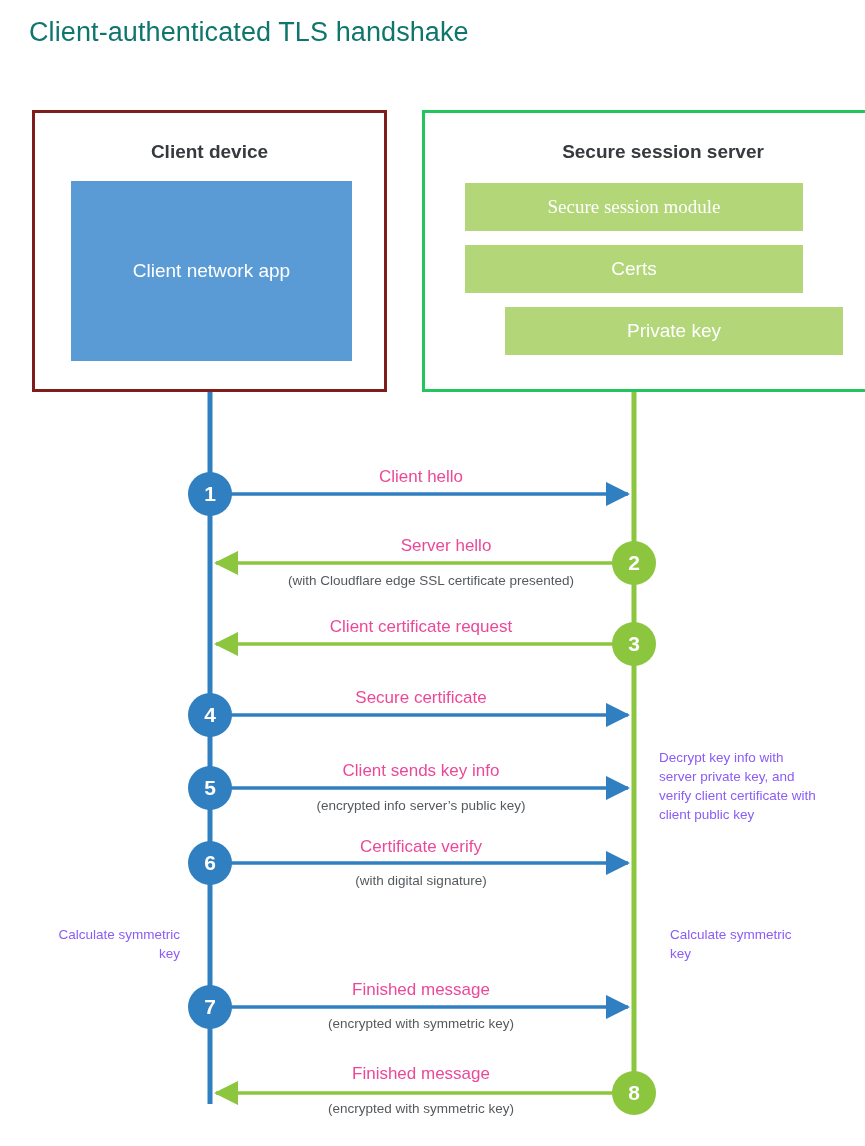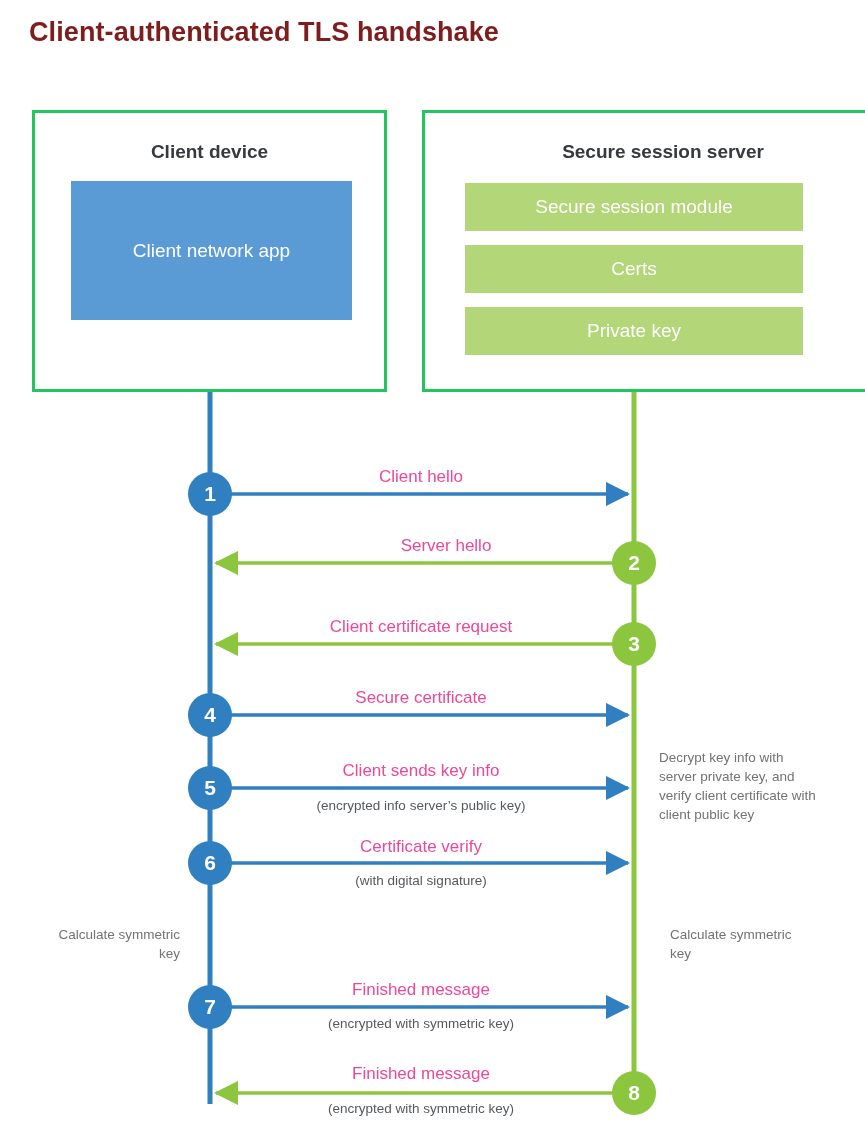--- a/index.html
+++ b/index.html
@@ -18,38 +18,38 @@
     background: #ffffff;
     overflow: hidden;
   }
 
   
   .page-title {
     position: absolute;
     left: 29px;
     top: 17px;
     font-size: 27px;
-    font-weight: 700;
-    color: #7f1d1d;
+    font-weight: 400;
+    color: #0f766e;
     letter-spacing: 0.1px;
     white-space: nowrap;
   }
 
   
   .actor-box {
     position: absolute;
     background: #ffffff;
     box-sizing: border-box;
   }
   .actor-box.client {
     left: 32px;
     top: 110px;
     width: 355px;
     height: 282px;
-    border: 3px solid #22c55e;
+    border: 3px solid #7f1d1d;
     padding-left: 21px;
   }
   .actor-box.server {
     left: 422px;
     top: 110px;
     width: 482px;
     height: 282px;
     border: 3px solid #22c55e;
   }
   .actor-title {
@@ -62,21 +62,21 @@
     font-weight: bold;
     color: #36393d;
   }
 
   
   .client-app {
     position: absolute;
     left: 36px;
     top: 68px;
     width: 281px;
-    height: 139px;
+    height: 180px;
     background: #5b9bd5;
     color: #ffffff;
     display: flex;
     align-items: center;
     justify-content: center;
     text-align: center;
     font-size: 19px;
     line-height: 1.45;
     box-sizing: border-box;
   }
@@ -88,23 +88,23 @@
     width: 338px;
     height: 48px;
     background: #b2d678;
     color: #ffffff;
     display: flex;
     align-items: center;
     justify-content: center;
     font-size: 19px;
     box-sizing: border-box;
   }
-  .server-bar.b0 { top: 70px; }
+  .server-bar.b0 { top: 70px; font-family: Liberation Serif, serif; }
   .server-bar.b1 { top: 132px; }
-  .server-bar.b2 { top: 194px; }
+  .server-bar.b2 { top: 194px; margin-left: 40px; }
 
   
   #seq {
     position: absolute;
     left: 0;
     top: 0;
     width: 865px;
     height: 1146px;
   }
 
@@ -141,21 +141,21 @@
     color: #55595d;
     white-space: nowrap;
     transform: translateX(-50%);
   }
 
   
   .side-note {
     position: absolute;
     font-size: 13.5px;
     line-height: 1.42;
-    color: #737373;
+    color: #8b5cf6;
   }
   .side-note.right { text-align: left; }
   .side-note.left  { text-align: right; }
 </style>
 </head>
 <body>
 
 <div id="canvas">
 
   <div class="page-title">Client-authenticated TLS handshake</div>
@@ -207,20 +207,21 @@
   <div class="step-circle green" style="left:612px; top:622px;">3</div>
   <div class="step-circle blue" style="left:188px; top:693px;">4</div>
   <div class="step-circle blue" style="left:188px; top:766px;">5</div>
   <div class="step-circle blue" style="left:188px; top:841px;">6</div>
   <div class="step-circle blue" style="left:188px; top:985px;">7</div>
   <div class="step-circle green" style="left:612px; top:1071px;">8</div>
 
   <div class="msg-label" style="left:421px; top:467px;">Client hello</div>
 
   <div class="msg-label" style="left:421px; top:536px;margin-left:25px;">Server hello</div>
+  <div class="msg-sublabel" style="left:431px; top:573px;">(with Cloudflare edge SSL certificate presented)</div>
 
   <div class="msg-label" style="left:421px; top:617px;">Client certificate request</div>
 
   <div class="msg-label" style="left:421px; top:688px;">Secure certificate</div>
 
   <div class="msg-label" style="left:421px; top:761px;">Client sends key info</div>
   <div class="msg-sublabel" style="left:421px; top:798px;">(encrypted info server’s public key)</div>
 
   <div class="msg-label" style="left:421px; top:837px;">Certificate verify</div>
   <div class="msg-sublabel" style="left:421px; top:873px;">(with digital signature)</div>

